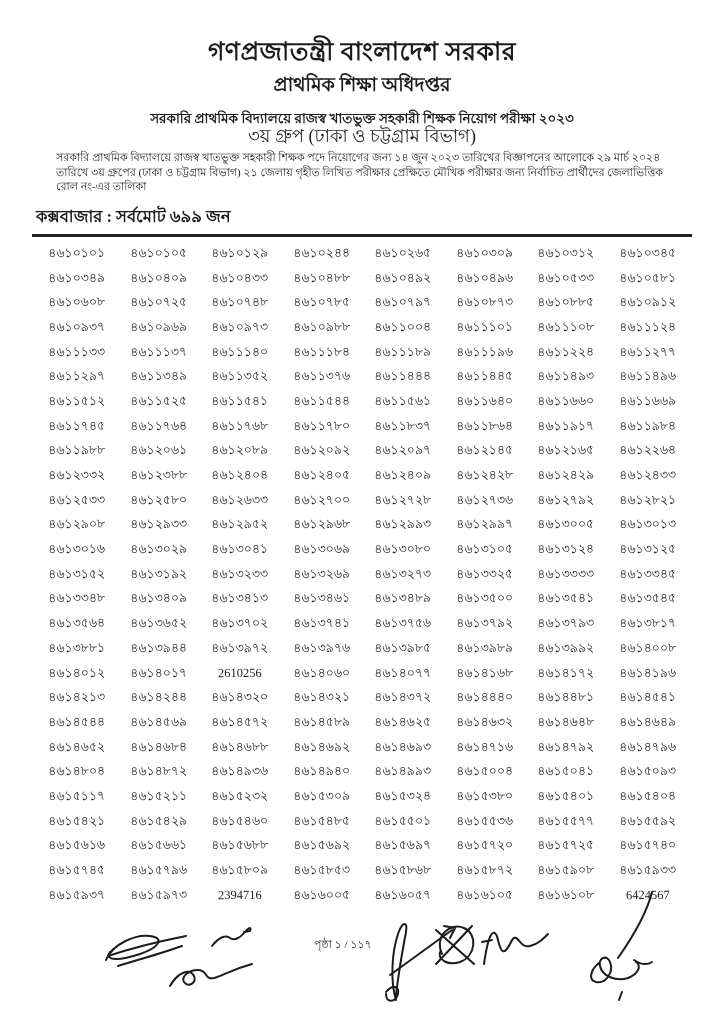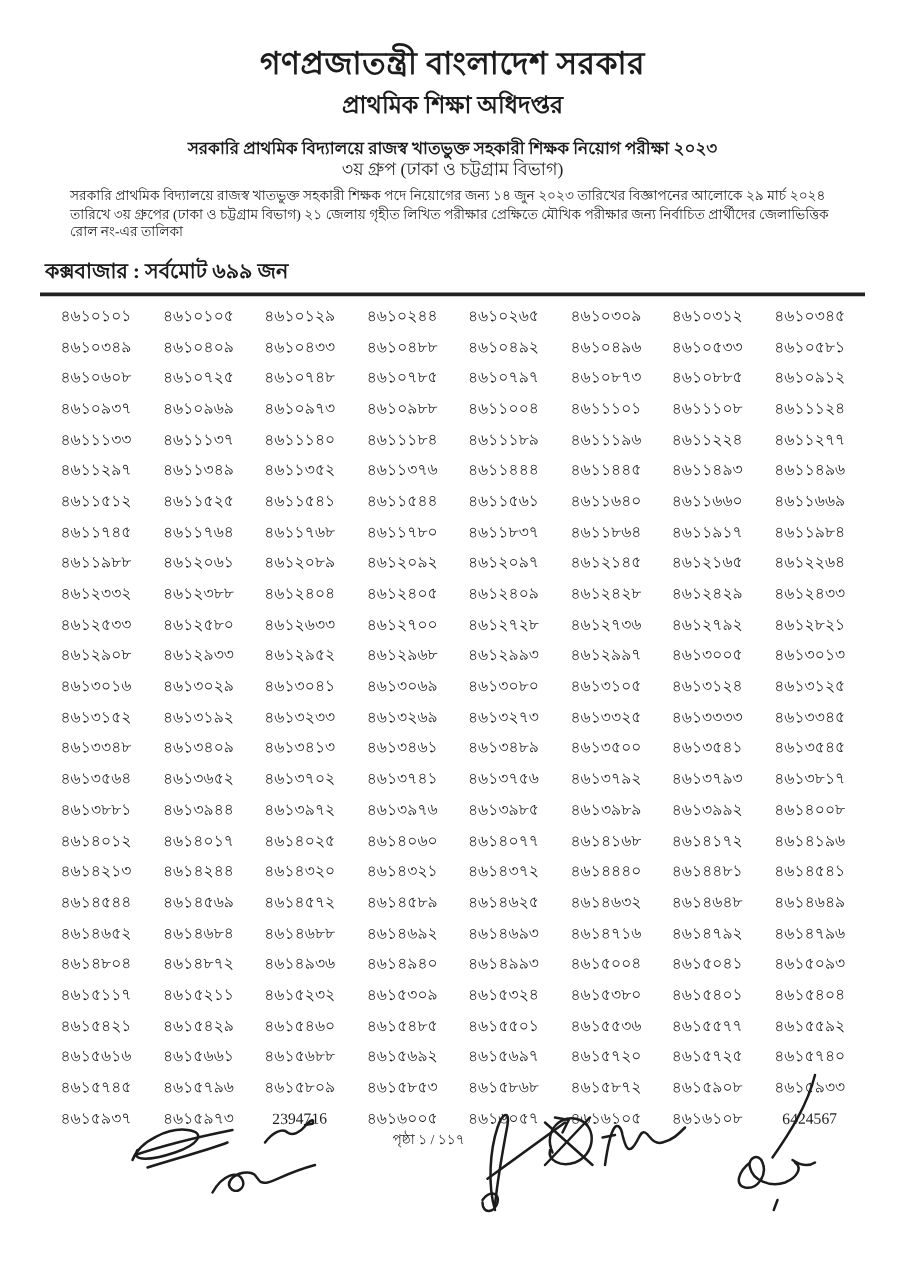--- a/index.html
+++ b/index.html
@@ -19,21 +19,21 @@
     letter-spacing:.5px;
   }
   .dept-title{
     font-size:19px;font-weight:600;line-height:26px;margin-top:4px;
   }
   .exam-title{
     margin-top:12px;
     font-size:13.5px;font-weight:bold;line-height:18px;
   }
   .group-line{
-    font-size:14px;line-height:17px;
+    font-size:18px;line-height:17px;
   }
   .description{
     margin:5px auto 0;
     max-width:612px;
     font-size:11px;line-height:14.5px;
   }
   .district-header{
     margin:11px 0 5px 36px;
     font-size:16.5px;font-weight:bold;line-height:24px;
     text-align:left;
@@ -53,21 +53,21 @@
     height:24.7px;
     align-items:center;
   }
   .roll-cell{
     text-align:center;
     font-size:12.5px;
     white-space:nowrap;
     transform:rotate(-0.4deg);
   }
   .footer{
-    position:absolute;left:0;top:848px;width:724px;height:144px;text-align:right;
+    position:absolute;left:0;top:880px;width:724px;height:144px;text-align:right;
   }
   .sig-svg{position:absolute;left:0;top:0;width:724px;height:144px;}
   .page-label{
     position:absolute;left:314px;top:57px;
     font-size:11px;line-height:14px;
     white-space:nowrap;
   }
 </style>
 </head>
 <body>
@@ -255,21 +255,21 @@
         <span class="roll-cell">৪৬১৩৯৭২</span>
         <span class="roll-cell">৪৬১৩৯৭৬</span>
         <span class="roll-cell">৪৬১৩৯৮৫</span>
         <span class="roll-cell">৪৬১৩৯৮৯</span>
         <span class="roll-cell">৪৬১৩৯৯২</span>
         <span class="roll-cell">৪৬১৪০০৮</span>
       </div>
       <div class="roll-row">
         <span class="roll-cell">৪৬১৪০১২</span>
         <span class="roll-cell">৪৬১৪০১৭</span>
-        <span class="roll-cell">৪৬১৪০২৫</span>
+        <span class="roll-cell">2610256</span>
         <span class="roll-cell">৪৬১৪০৬০</span>
         <span class="roll-cell">৪৬১৪০৭৭</span>
         <span class="roll-cell">৪৬১৪১৬৮</span>
         <span class="roll-cell">৪৬১৪১৭২</span>
         <span class="roll-cell">৪৬১৪১৯৬</span>
       </div>
       <div class="roll-row">
         <span class="roll-cell">৪৬১৪২১৩</span>
         <span class="roll-cell">৪৬১৪২৪৪</span>
         <span class="roll-cell">৪৬১৪৩২০</span>

